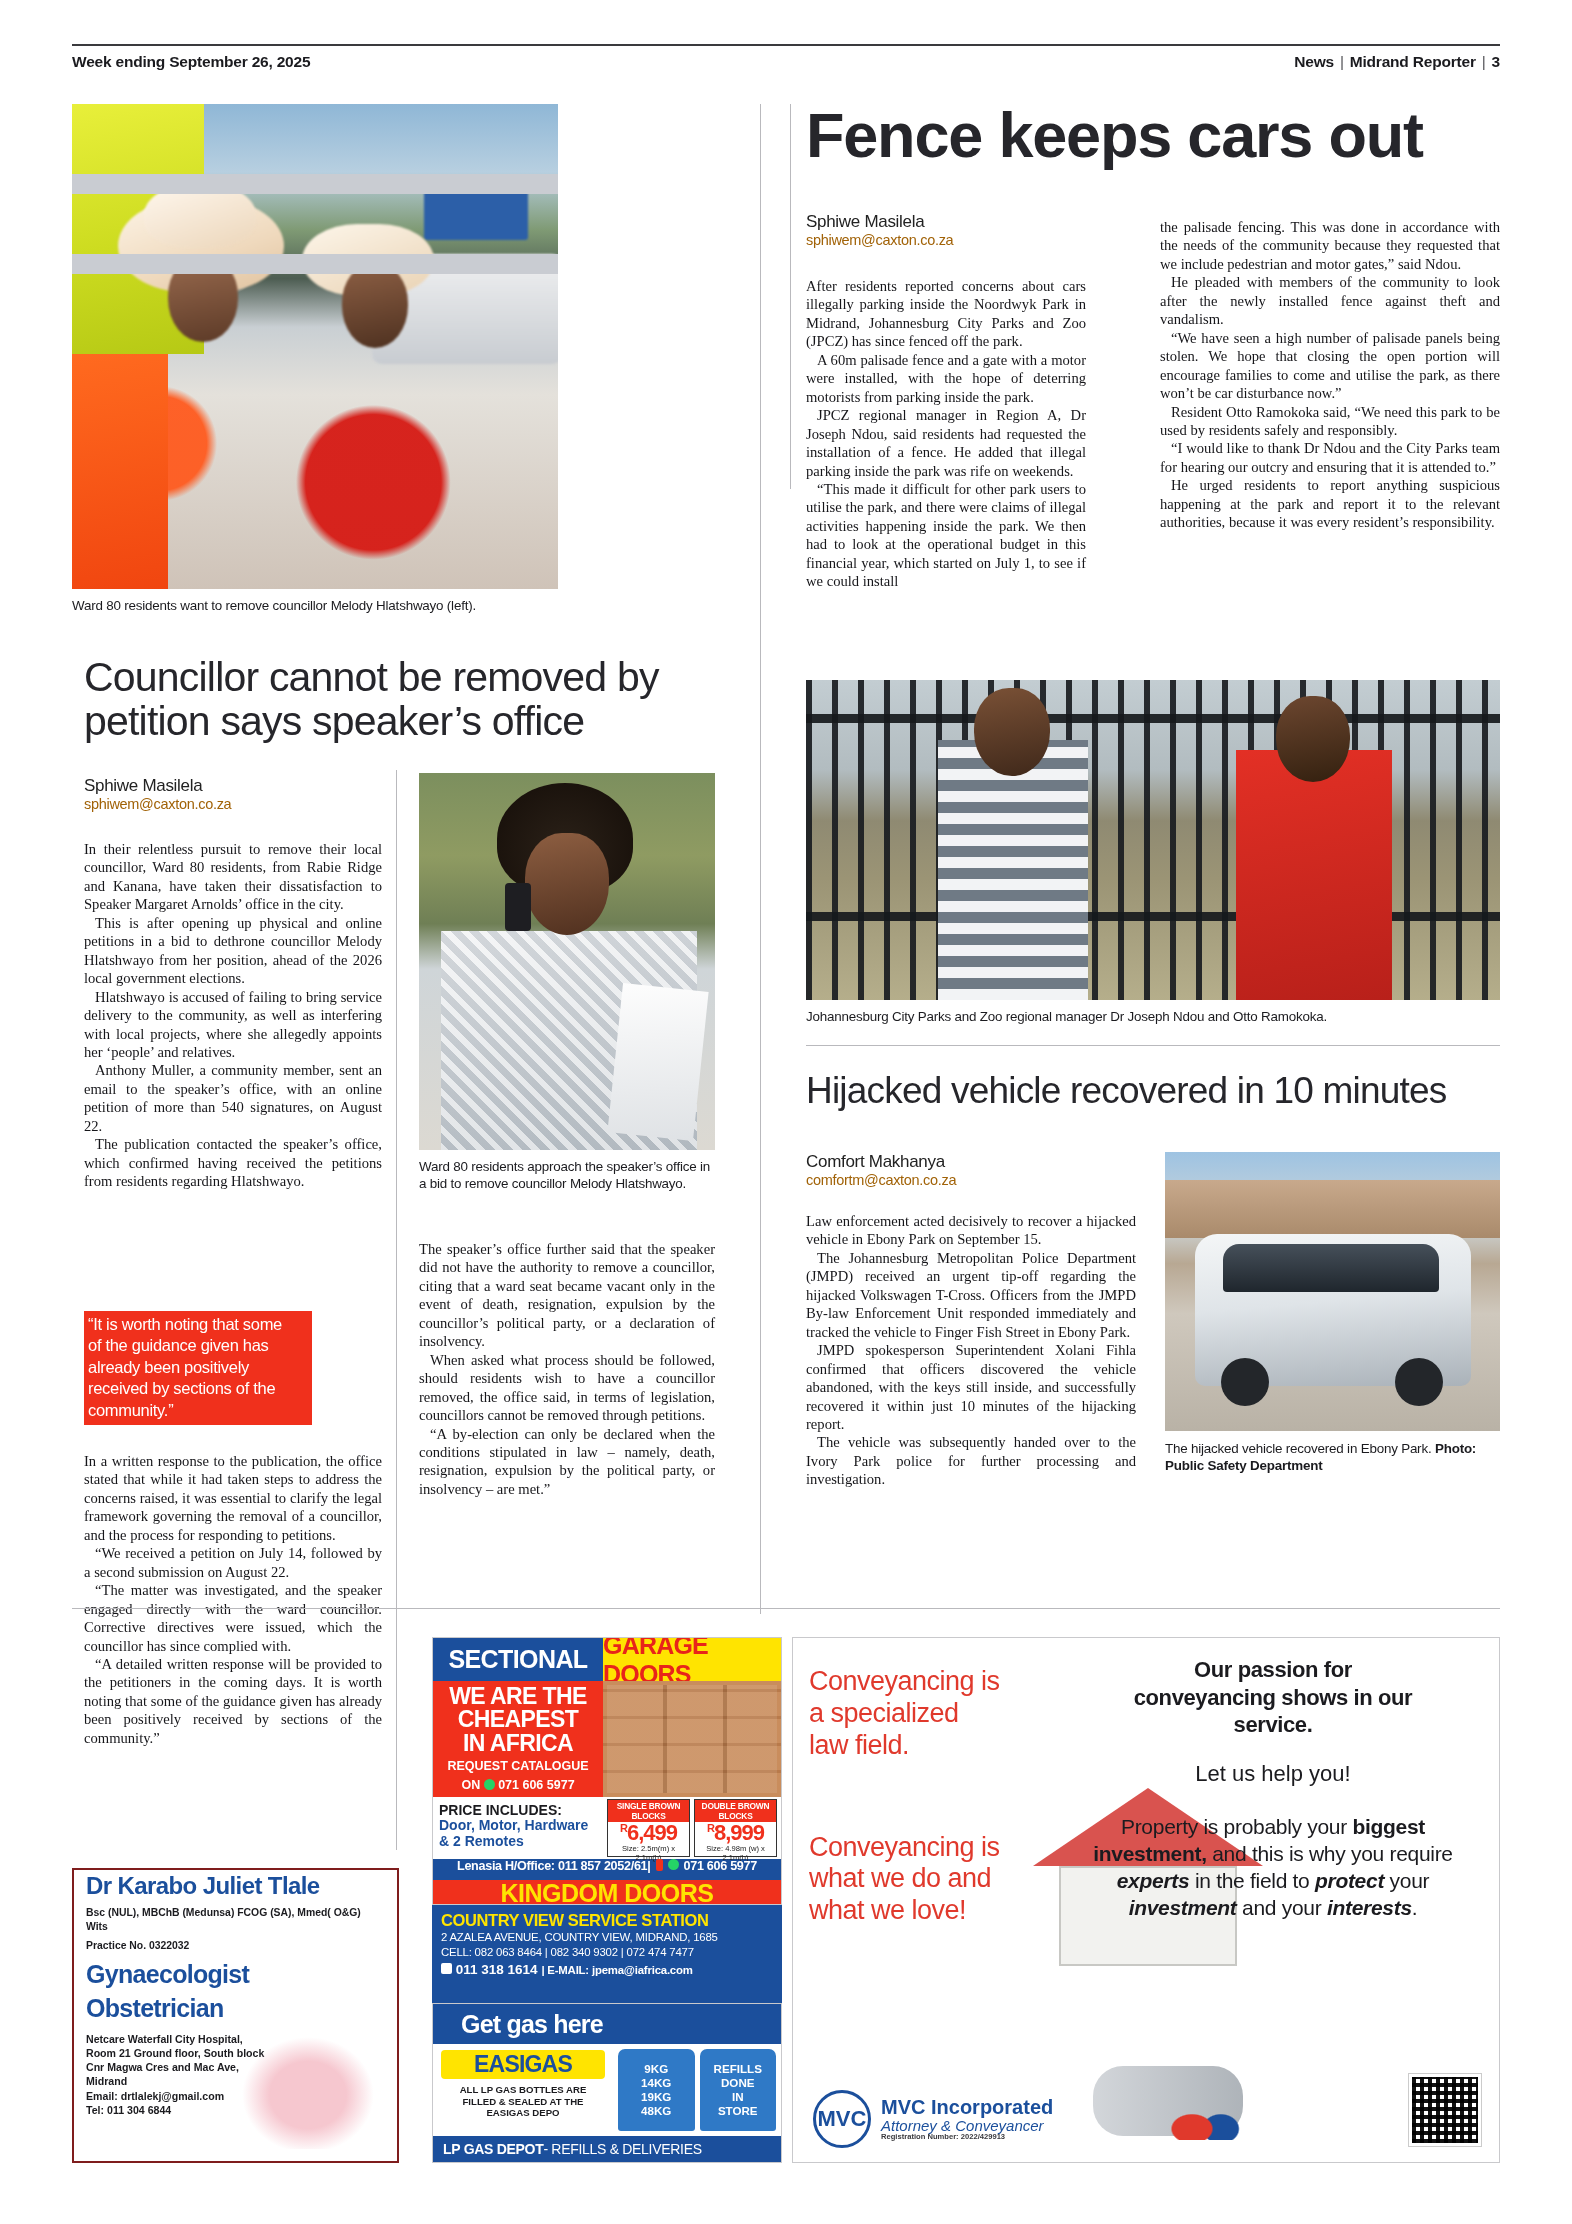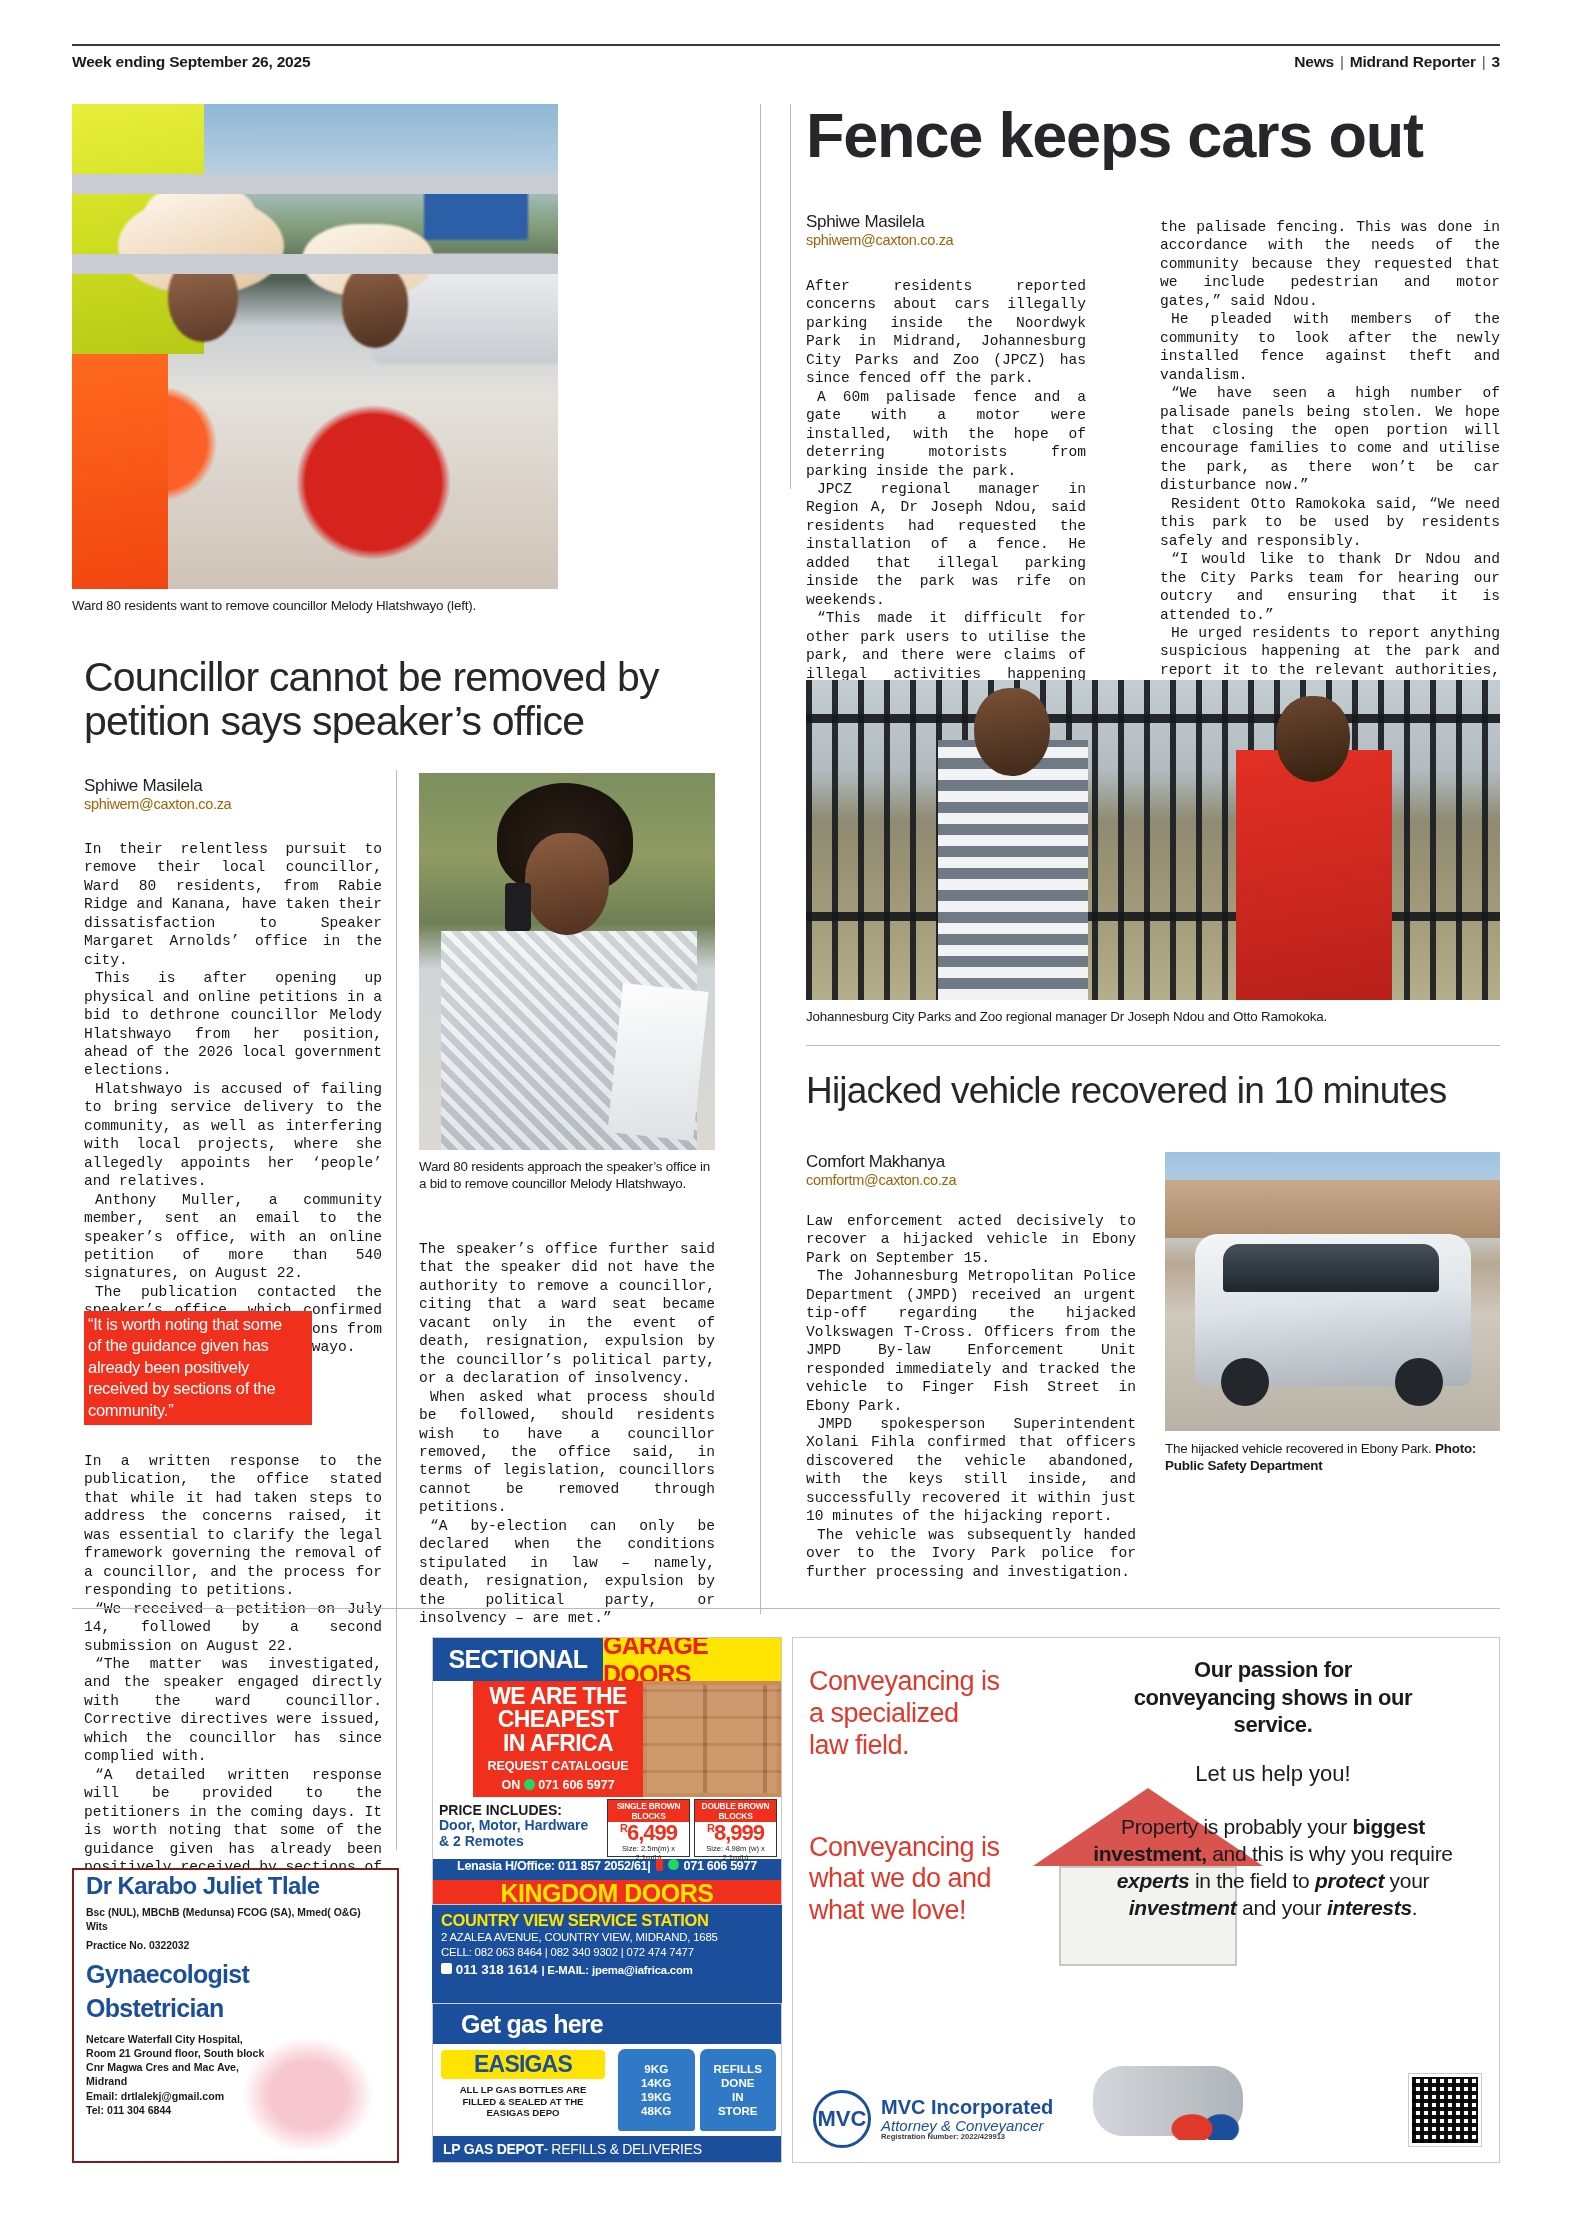--- a/index.html
+++ b/index.html
@@ -25,21 +25,21 @@
     font-weight: 700; font-size: 15.5px; letter-spacing: -0.2px;
     color: #1b1b1f;
   }
   .masthead .mh-right { display: flex; gap: 6px; }
   .mh-right .sep { font-weight: 400; color: #55555a; }
 
   
   .hl { font-family: "Liberation Sans", sans-serif; font-weight: 700; color: #26262b; line-height: 0.98; letter-spacing: -1.2px; }
   .byline-name { font-family: "Liberation Sans", sans-serif; font-size: 17px; color: #222; line-height: 1.15; letter-spacing: -0.3px;}
   .byline-mail { font-family: "Liberation Sans", sans-serif; font-size: 14.5px; color: #a16207; letter-spacing: -0.3px;}
-  .body-col { font-family: Liberation Mono, monospace; font-size: 14.6px; line-height: 1.265; text-align: justify; color: #16161a; }
+  .body-col { font-family: Liberation Serif, serif; font-size: 14.6px; line-height: 1.265; text-align: justify; color: #16161a; }
   .body-col p { text-indent: 11px; }
   .body-col p.first { text-indent: 0; }
   .caption { font-family: "Liberation Sans", sans-serif; font-size: 13.4px; color: #1b1b1f; line-height: 1.3; letter-spacing: -0.2px; }
   .caption b { font-weight: 700; }
 
   
   .photo { position: absolute; overflow: hidden; background: #b9c3c8; }
 
   
   #photo-residents {
@@ -109,21 +109,21 @@
   .rule-v { position: absolute; background: #b9b9bd; width: 1px; }
 
   
   .ad { position: absolute; overflow: hidden; font-family: "Liberation Sans", sans-serif; }
 
   
   #ad-kingdom { left: 432px; top: 1637px; width: 350px; height: 268px; background:#fff; border:1px solid #c9c9cc;}
   #ad-kingdom .kd-top { display:flex; height: 43px; }
   #ad-kingdom .kd-sectional { width: 170px; background:#1b4f9c; color:#fff; font-weight:700; font-size:25px; display:flex; align-items:center; justify-content:center; letter-spacing:-0.6px;}
   #ad-kingdom .kd-garage { flex:1; background:#ffe400; color:#e8241a; font-weight:700; font-size:25px; display:flex; align-items:center; justify-content:center; letter-spacing:-0.8px;}
-  #ad-kingdom .kd-mid { display:flex; height: 116px; margin-left: 40px; }
+  #ad-kingdom .kd-mid { display:flex; height: 116px; }
   #ad-kingdom .kd-red { width:170px; background:#f0301c; color:#fff; text-align:center; padding-top:4px;}
   #ad-kingdom .kd-red .l1 { font-weight:700; font-size:23px; line-height:1.02; letter-spacing:-0.6px;}
   #ad-kingdom .kd-red .l2 { font-weight:700; font-size:12.5px; margin-top:5px; line-height:1.1;}
   #ad-kingdom .kd-door { flex:1; background: repeating-linear-gradient(0deg,#c98d5d 0 24px,#b87a4b 24px 27px); position:relative;}
   #ad-kingdom .kd-door::after{ content:""; position:absolute; inset:4px; background: repeating-linear-gradient(90deg, rgba(255,255,255,.10) 0 56px, rgba(0,0,0,.12) 56px 60px);}
   #ad-kingdom .kd-info { display:flex; height: 62px; }
   #ad-kingdom .kd-price-txt { width:170px; padding:5px 6px; }
   #ad-kingdom .kd-price-txt .a { color:#1b1b1f; font-weight:700; font-size:14px; }
   #ad-kingdom .kd-price-txt .b { color:#1b4f9c; font-weight:700; font-size:14px; line-height:1.12;}
   #ad-kingdom .kd-blocks { flex:1; display:flex; gap:4px; padding:2px 4px;}

